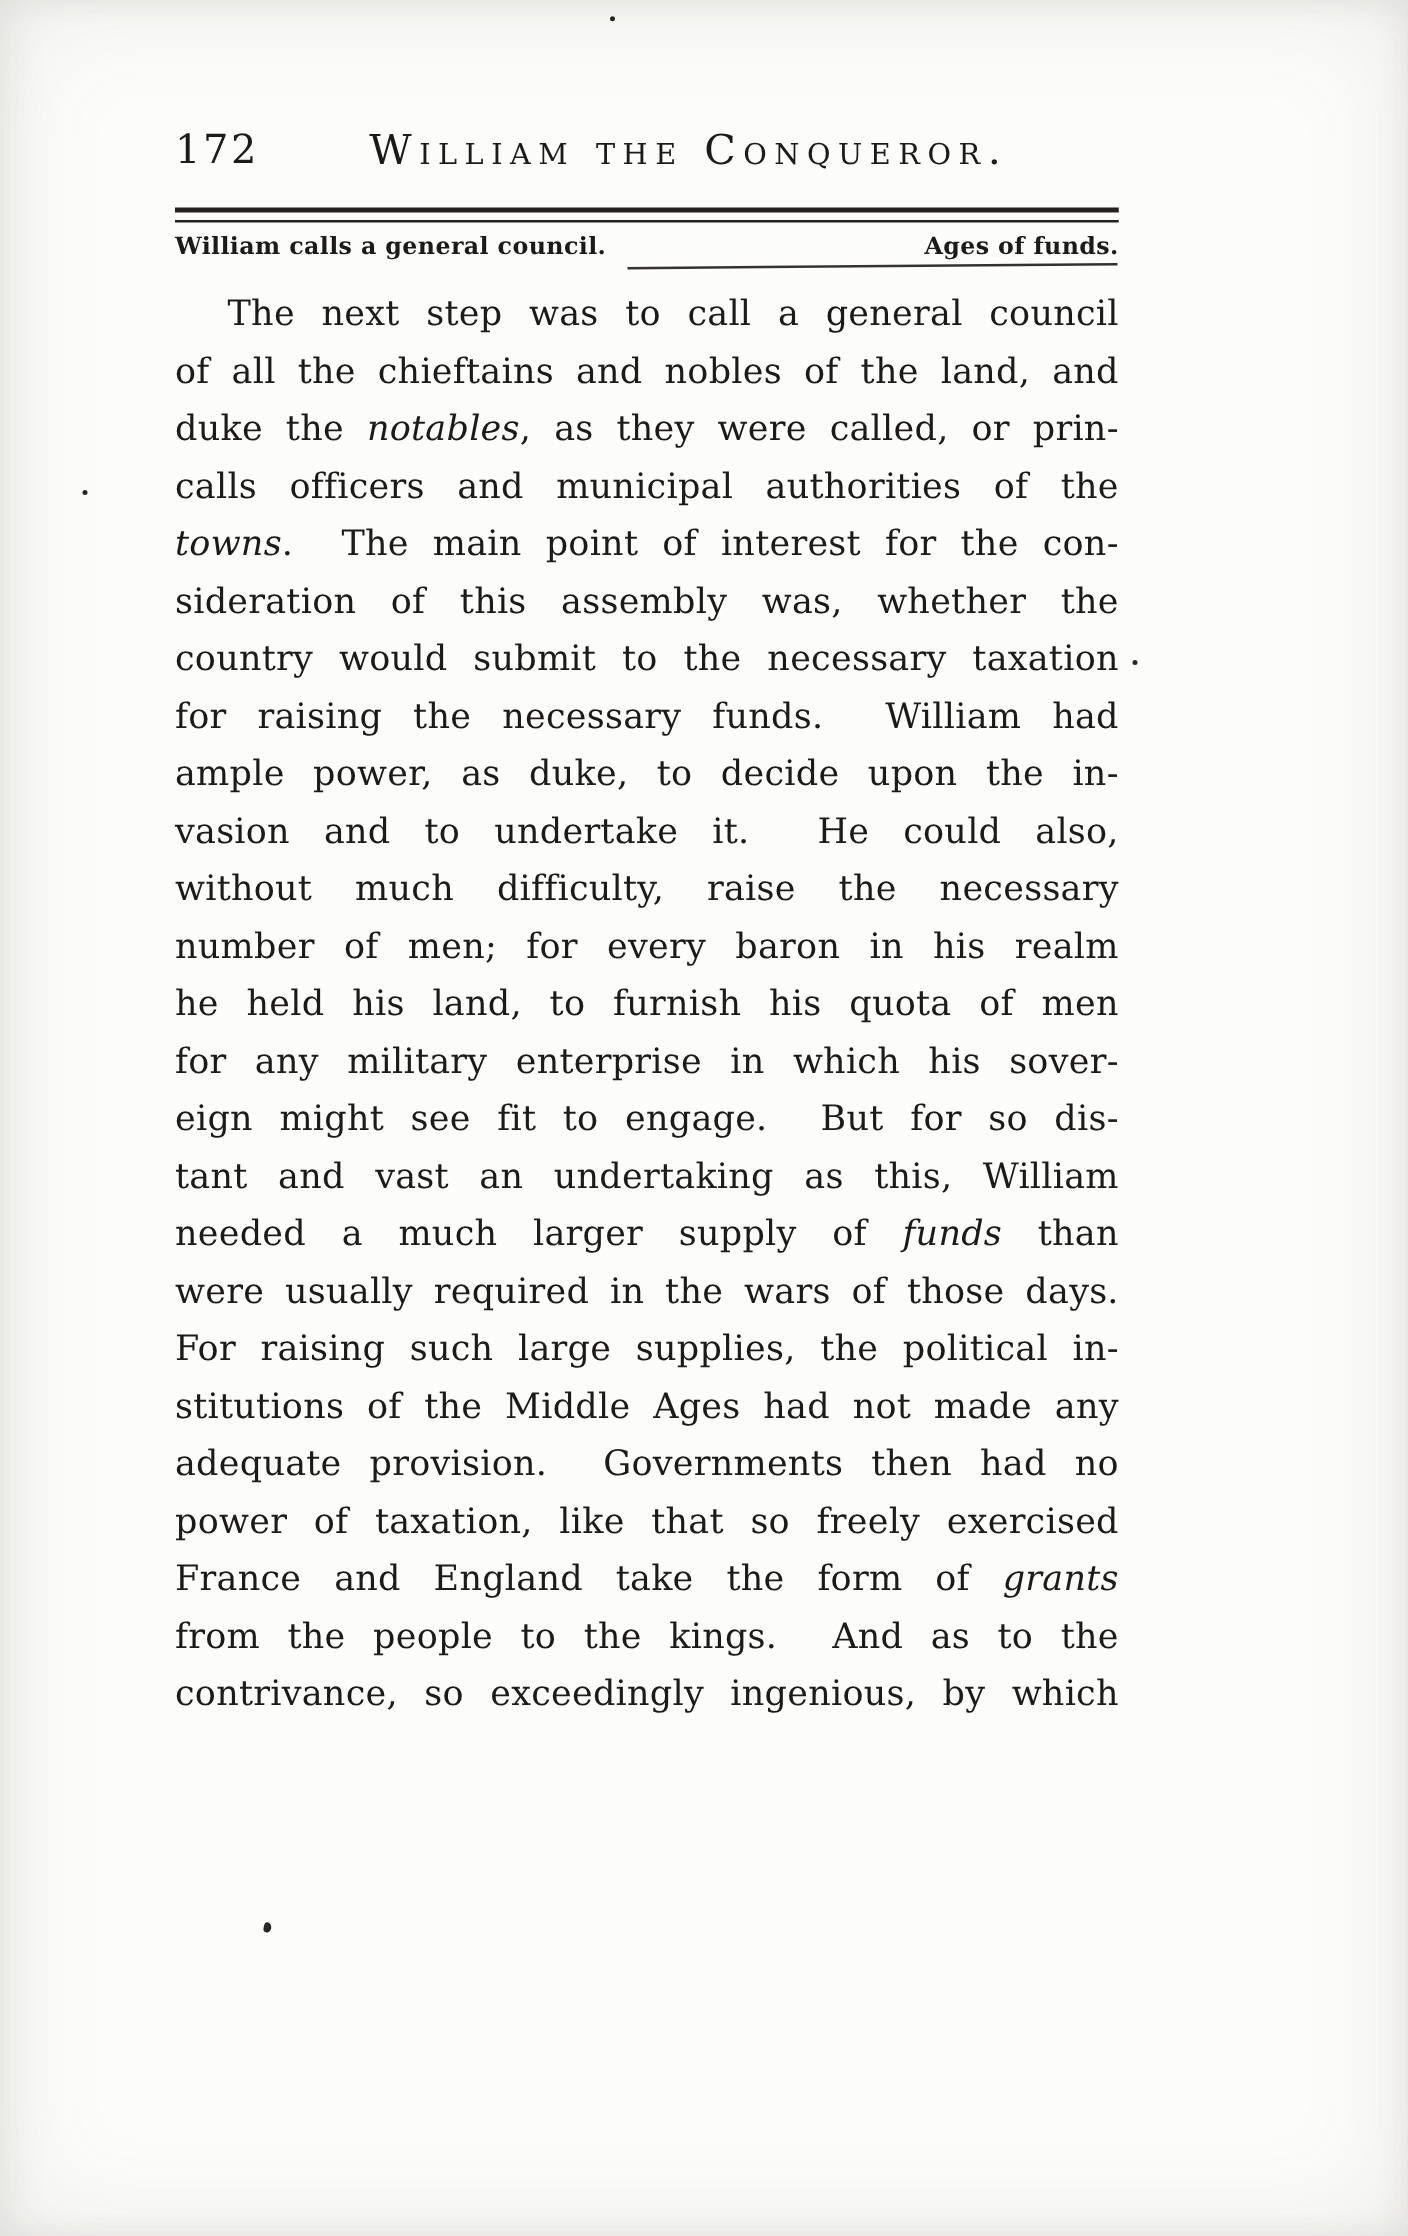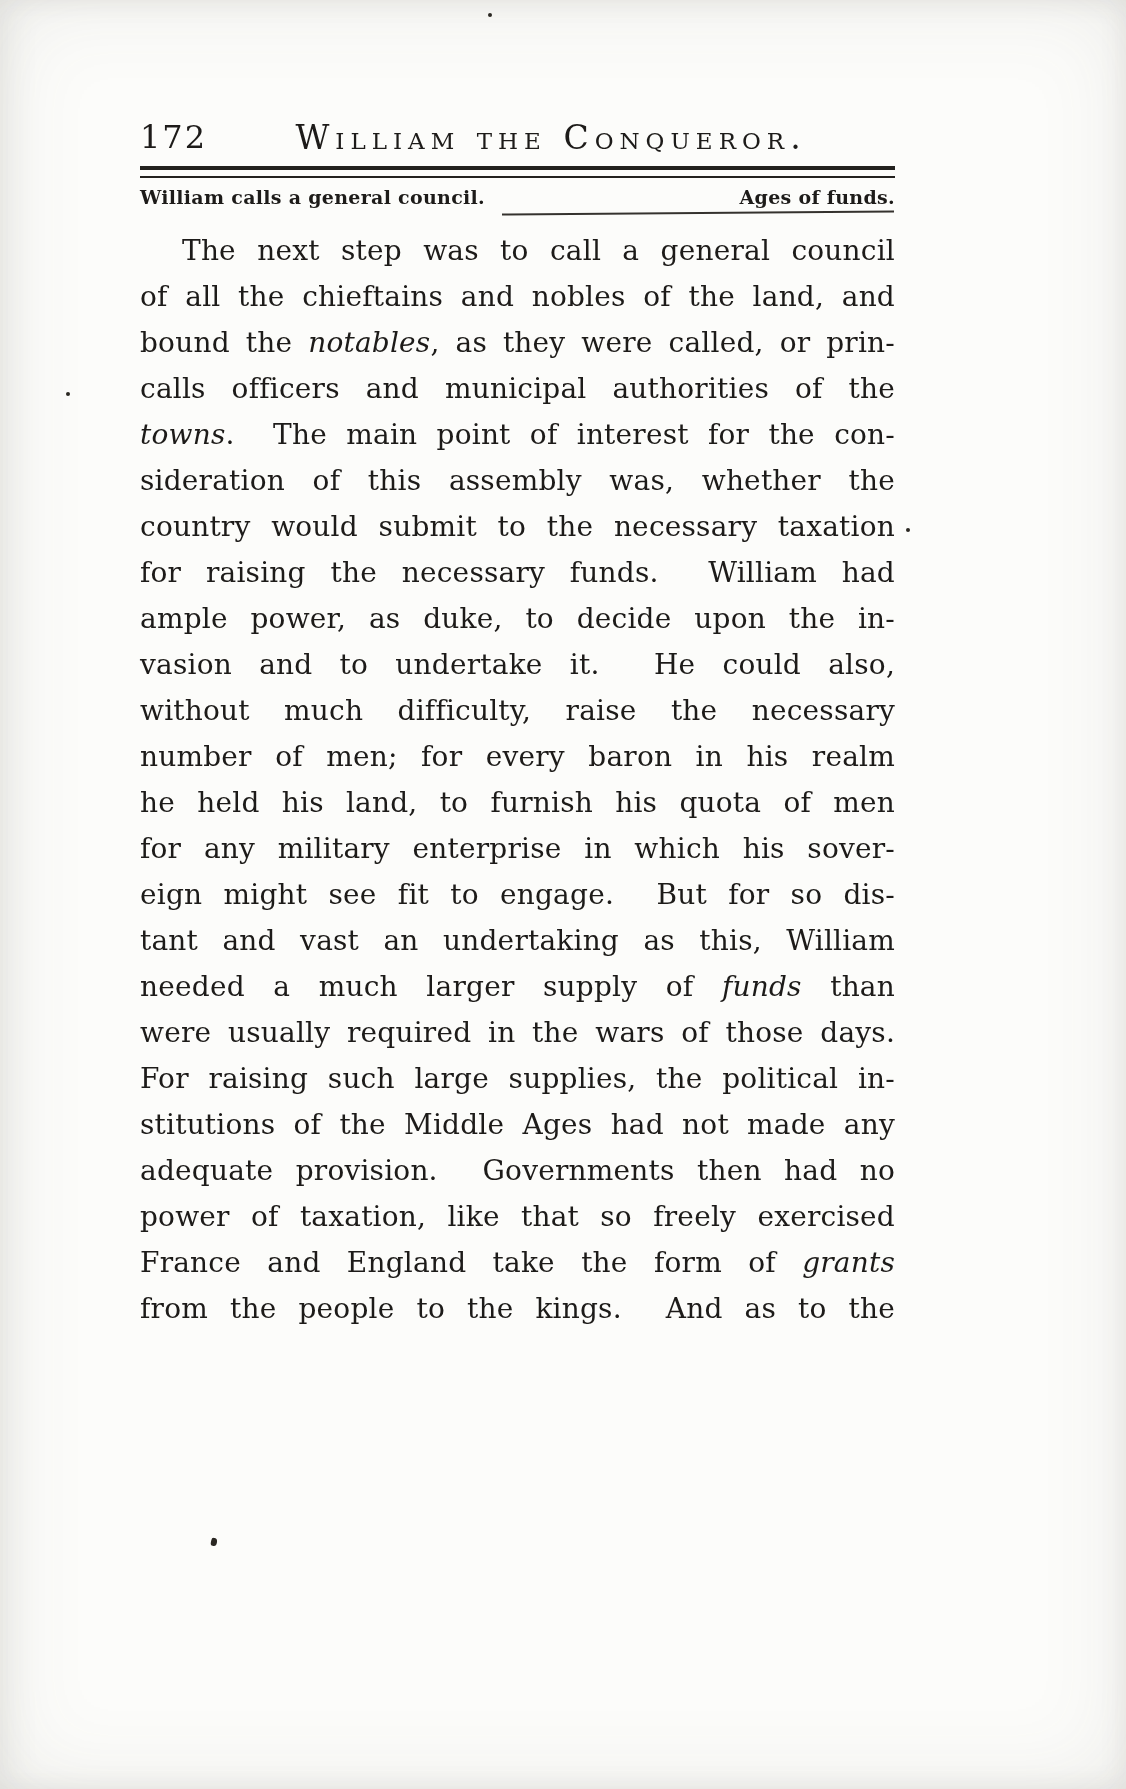--- a/index.html
+++ b/index.html
@@ -24,22 +24,21 @@
     top: 100px;
     width: 755px;
   }
   .header-row {
     position: absolute;
     top: 0;
     left: 0;
     width: 100%;
     height: 52px;
     display: flex;
-    align-items: center;
-    margin-top: 11px;
+    align-items: flex-start;
   }
   .page-number {
     font-size: 32px;
     letter-spacing: 2px;
   }
   .book-title {
     flex: 1;
     text-align: center;
     font-size: 33px;
     font-variant: small-caps;
@@ -129,21 +128,21 @@
     <div class="subheader-row">
       <span>William calls a general council.</span>
       <span>Ages of funds.</span>
     </div>
 
     <div class="rule-partial"></div>
 
     <div class="body-text">
         <div class="line indent"><span>The next step was to call a general council</span></div>
         <div class="line"><span>of all the chieftains and nobles of the land, and</span></div>
-        <div class="line"><span>bound the </span><span class="it">notables</span><span>, as they were called, or prin-</span></div>
+        <div class="line"><span>duke the </span><span class="it">notables</span><span>, as they were called, or prin-</span></div>
         <div class="line"><span>calls officers and municipal authorities of the</span></div>
         <div class="line"><span class="it">towns</span><span>.  The main point of interest for the con-</span></div>
         <div class="line"><span>sideration of this assembly was, whether the</span></div>
         <div class="line"><span>country would submit to the necessary taxation</span></div>
         <div class="line"><span>for raising the necessary funds.  William had</span></div>
         <div class="line"><span>ample power, as duke, to decide upon the in-</span></div>
         <div class="line"><span>vasion and to undertake it.  He could also,</span></div>
         <div class="line"><span>without much difficulty, raise the necessary</span></div>
         <div class="line"><span>number of men; for every baron in his realm</span></div>
         <div class="line"><span>he held his land, to furnish his quota of men</span></div>
@@ -151,16 +150,17 @@
         <div class="line"><span>eign might see fit to engage.  But for so dis-</span></div>
         <div class="line"><span>tant and vast an undertaking as this, William</span></div>
         <div class="line"><span>needed a much larger supply of </span><span class="it">funds</span><span> than</span></div>
         <div class="line"><span>were usually required in the wars of those days.</span></div>
         <div class="line"><span>For raising such large supplies, the political in-</span></div>
         <div class="line"><span>stitutions of the Middle Ages had not made any</span></div>
         <div class="line"><span>adequate provision.  Governments then had no</span></div>
         <div class="line"><span>power of taxation, like that so freely exercised</span></div>
         <div class="line"><span>France and England take the form of </span><span class="it">grants</span></div>
         <div class="line"><span>from the people to the kings.  And as to the</span></div>
+        <div class="line"><span>contrivance, so exceedingly ingenious, by which</span></div>
       </div>
 
   </div>
 </div>
 
 </body></html>

